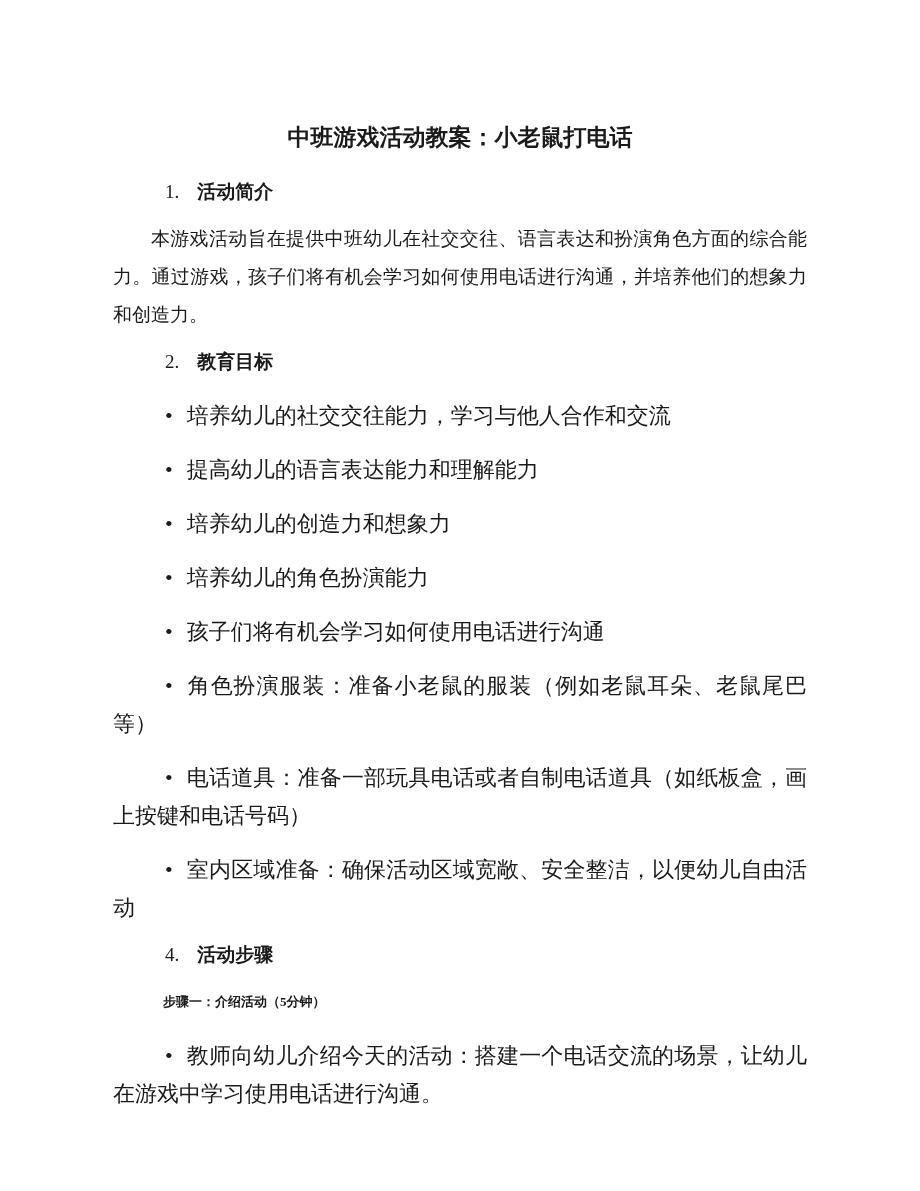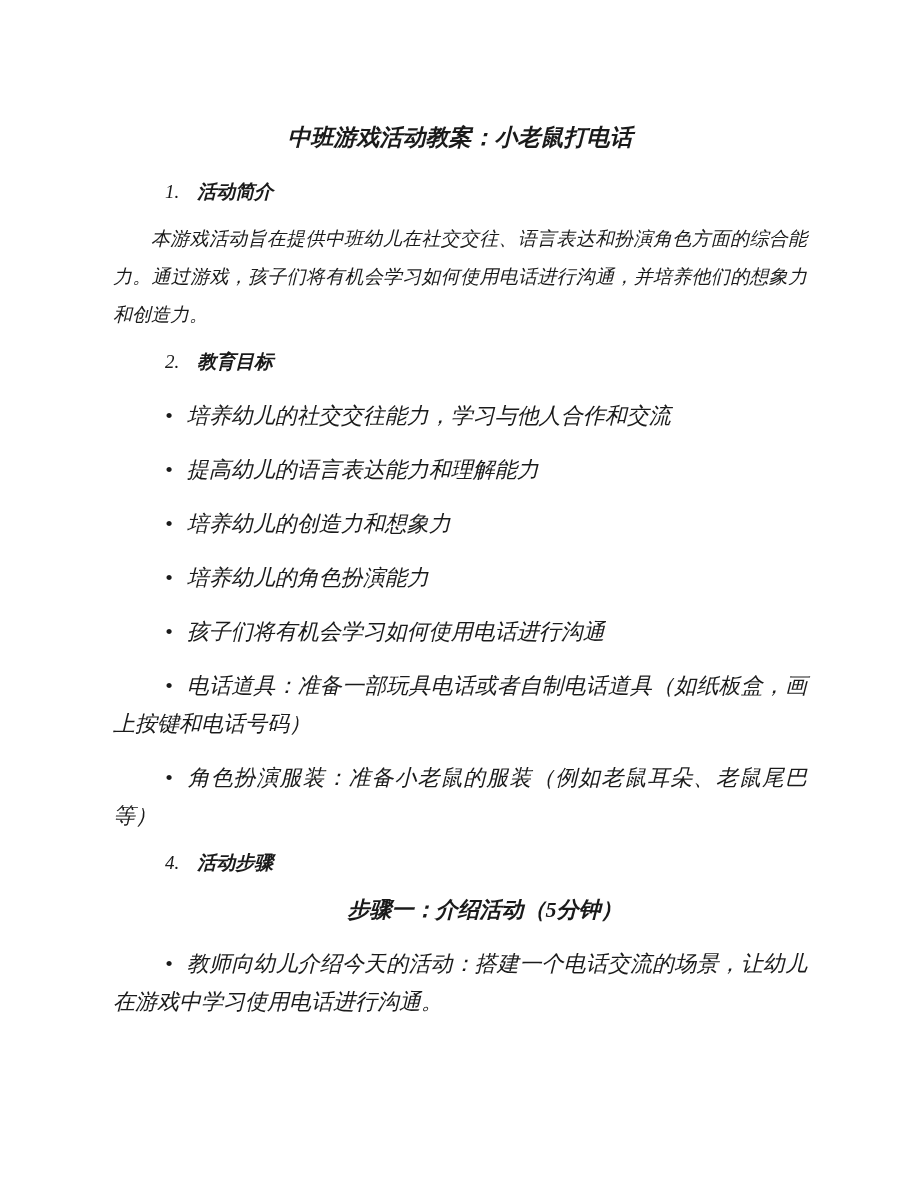--- a/index.html
+++ b/index.html
@@ -11,21 +11,20 @@
     position: relative;
     width: 920px;
     height: 1191px;
     margin: 0 auto;
     background: #ffffff;
     box-sizing: border-box;
     padding: 118px 113px 0 113px;
     font-family: "Liberation Serif", "DejaVu Serif", serif;
     color: #1a1a1a;
     overflow: hidden;
-    font-style: italic;
   }
   .title {
     font-size: 23px;
     font-weight: bold;
     text-align: center;
     line-height: 40px;
     margin: 0 0 15px 0;
   }
   .heading {
     font-size: 19px;
@@ -34,26 +33,25 @@
     text-indent: 52px;
   }
   .heading .num {
     font-weight: normal;
     margin-right: 18px;
   }
   .heading .htext {
     font-weight: bold;
   }
   .subheading {
-    font-size: 22px;
+    font-size: 13px;
     font-weight: bold;
     line-height: 38px;
     margin: 0 0 9px 0;
     text-indent: 50px;
-    text-align: center;
   }
   .para {
     font-size: 19px;
     line-height: 38px;
     margin: 0 0 9px 0;
     text-align: justify;
     text-justify: inter-ideograph;
   }
   .para.first-indent {
     text-indent: 38px;
@@ -95,24 +93,27 @@
     <span class="dot">•</span><span>培养幼儿的创造力和想象力</span>
   </div>
   <div class="bullet">
     <span class="dot">•</span><span>培养幼儿的角色扮演能力</span>
   </div>
   <div class="bullet">
     <span class="dot">•</span><span>孩子们将有机会学习如何使用电话进行沟通</span>
   </div>
 
   <div class="bullet">
+    <span class="dot">•</span><span>角色扮演服装：准备小老鼠的服装（例如老鼠耳朵、老鼠尾巴等）</span>
+  </div>
+  <div class="bullet">
     <span class="dot">•</span><span>电话道具：准备一部玩具电话或者自制电话道具（如纸板盒，画上按键和电话号码）</span>
   </div>
   <div class="bullet">
-    <span class="dot">•</span><span>角色扮演服装：准备小老鼠的服装（例如老鼠耳朵、老鼠尾巴等）</span>
+    <span class="dot">•</span><span>室内区域准备：确保活动区域宽敞、安全整洁，以便幼儿自由活动</span>
   </div>
 
   <div class="heading">
     <span class="num">4.</span><span class="htext">活动步骤</span>
   </div>
   <div class="subheading">步骤一：介绍活动（5分钟）</div>
   <div class="bullet">
     <span class="dot">•</span><span>教师向幼儿介绍今天的活动：搭建一个电话交流的场景，让幼儿在游戏中学习使用电话进行沟通。</span>
   </div>
 

